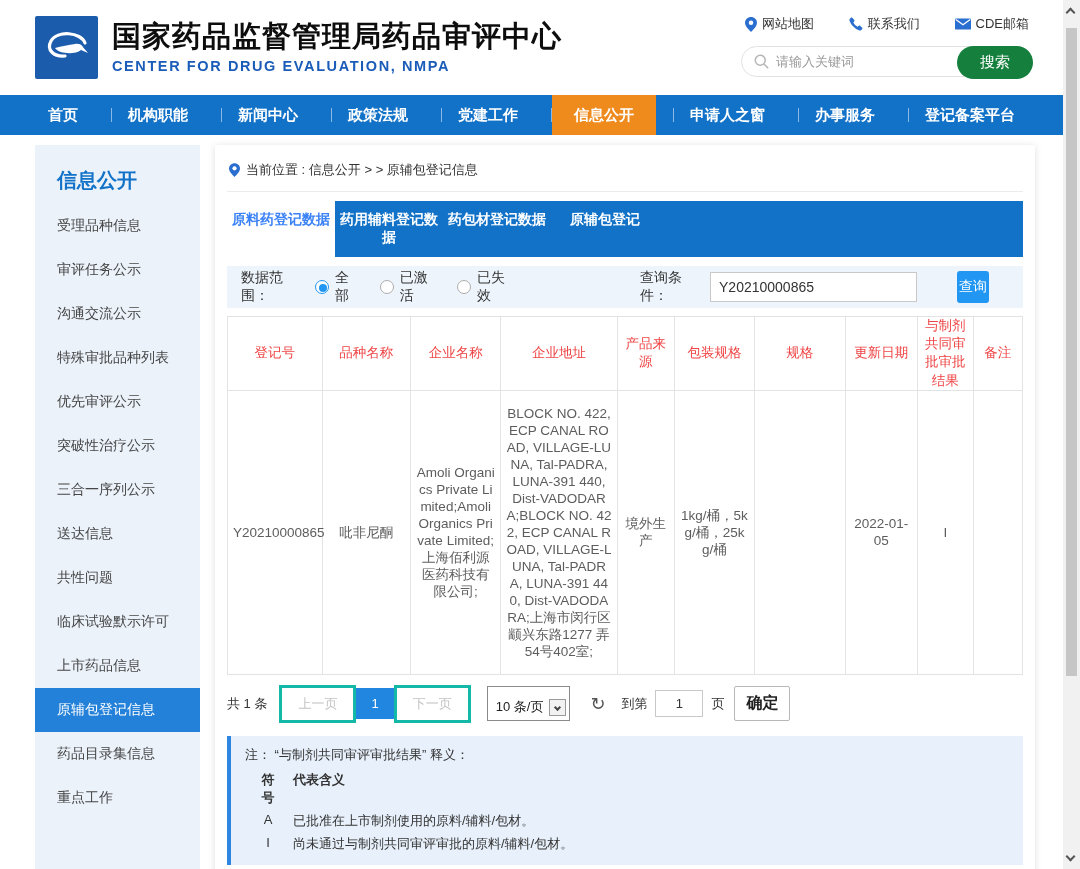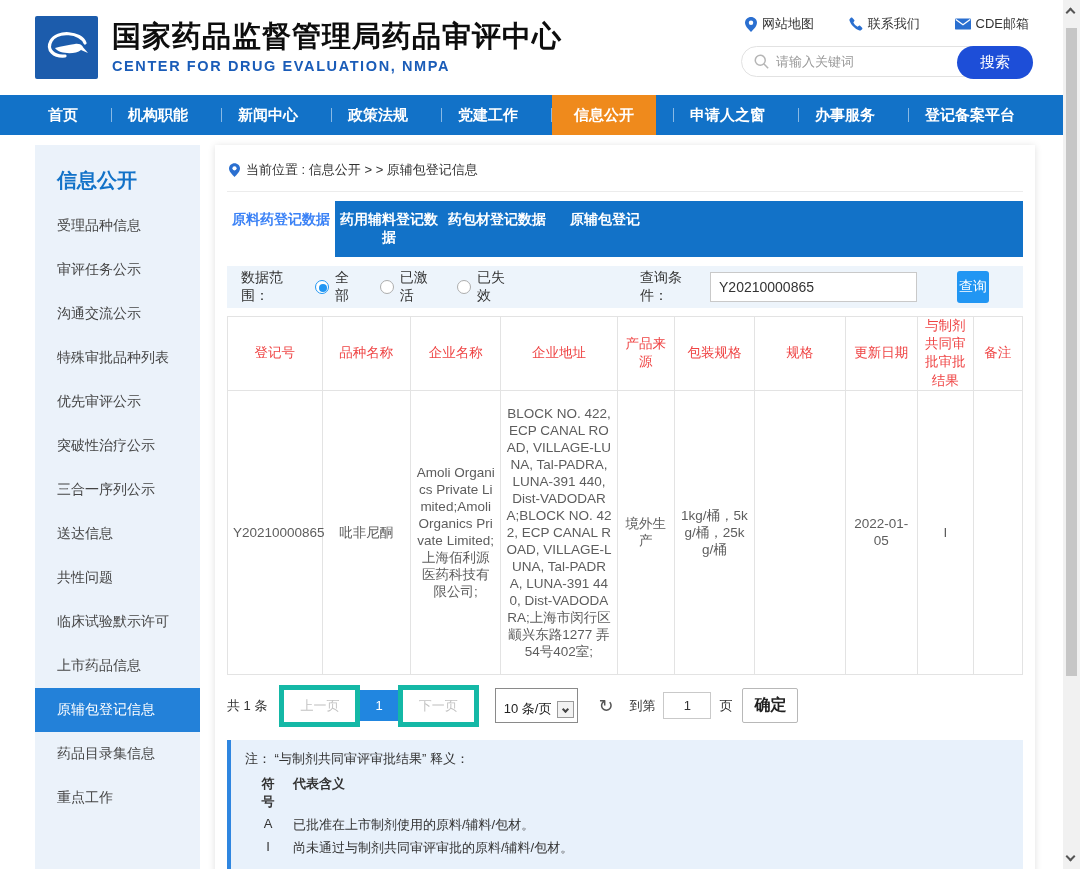--- a/index.html
+++ b/index.html
@@ -12,21 +12,21 @@
   .logo { width:63px; height:63px; background:#1c5cac; border-radius:2px; display:flex; align-items:center; justify-content:center; flex-shrink:0; }
   .brand { margin-left:14px; }
   .brand-cn { font-size:29px; font-weight:bold; color:#0d0d0d; letter-spacing:1px; line-height:1.1; }
   .brand-en { font-size:14.5px; font-weight:bold; color:#1a5cb8; letter-spacing:1.6px; margin-top:5px; }
   .header-right { position:absolute; right:30px; top:15px; width:292px; }
   .quick-links { display:flex; justify-content:space-between; font-size:13px; color:#333; margin-bottom:13px; padding:0 4px; }
   .quick-link { display:flex; align-items:center; gap:5px; cursor:pointer; }
   .searchbar { position:relative; width:292px; height:31px; border:1px solid #e2e2e2; border-radius:16px; display:flex; align-items:center; padding-left:12px; background:#fff; }
   .search-input { border:none; outline:none; font-size:13px; color:#666; width:150px; background:transparent; }
   .search-input::placeholder { color:#9a9a9a; }
-  .search-btn { position:absolute; right:-1px; top:-1px; height:33px; width:76px; background:#1d4ed8; border:none; border-radius:17px; color:#fff; font-size:15px; cursor:pointer; }
+  .search-btn { position:absolute; right:-1px; top:-1px; height:33px; width:76px; background:#15803d; border:none; border-radius:17px; color:#fff; font-size:15px; cursor:pointer; }
 
   
   .nav { height:40px; background:#1272c8; display:flex; align-items:stretch; justify-content:space-between; padding:0 32px; }
   .nav-item { color:#fff; font-size:15px; font-weight:bold; display:flex; align-items:center; padding:0 16px; position:relative; cursor:pointer; white-space:nowrap; }
   .nav-item + .nav-item::before { content:""; position:absolute; left:-1px; top:13px; width:1px; height:14px; background:rgba(255,255,255,.5); }
   .nav-item.active { background:#ef8a1c; padding:0 22px; }
 
   
   .body { display:flex; align-items:stretch; padding:10px 28px 0 35px; }
   .sidebar { width:165px; background:#ebf2fa; flex-shrink:0; padding-bottom:24px; }
@@ -55,21 +55,21 @@
   
   table { width:100%; border-collapse:collapse; table-layout:fixed; margin-top:8px; }
   th, td { border:1px solid #e3e3e3; }
   th { font-size:13.5px; font-weight:normal; color:#ef4444; height:62px; padding:0 2px; text-align:center; line-height:1.35;font-family:Liberation Serif, serif; }
   td { font-size:13.5px; color:#5d5d5d; text-align:center; padding:14px 5px; line-height:17px; vertical-align:middle; }
   .wrap-cell { word-break:break-all; }
 
   
   .pager { display:flex; align-items:center; margin-top:10px; font-size:13px; color:#333; }
   .pg-total { margin-right:12px; }
-  .pg-btn { border:5px solid #14b8a6; color:#c3c3c3; background:#fff; font-size:13px; padding:7px 16px; cursor:default; }
+  .pg-btn { border:3px solid #14b8a6; color:#c3c3c3; background:#fff; font-size:13px; padding:7px 16px; cursor:default; }
   .pg-current { background:#2186e0; color:#fff; border:1px solid #2186e0; font-size:13px; padding:7px 14px; cursor:pointer; }
   .pg-size { border:1px solid #8a8a8a; background:#fff; display:flex; align-items:center; font-size:13px; color:#222; padding:11px 3px 4px 8px; margin-left:16px; cursor:pointer; }
   .pg-size-arrow { border:1px solid #9a9a9a; background:#f2f2f2; width:17px; height:17px; margin-left:6px; display:flex; align-items:center; justify-content:center; }
   .refresh { font-size:18px; color:#555; margin:0 16px 0 20px; cursor:pointer; line-height:1; }
   .goto-label { margin-right:8px; }
   .goto-input { width:48px; height:27px; border:1px solid #c9c9c9; text-align:center; font-size:13px; color:#333; outline:none; }
   .goto-unit { margin:0 10px 0 8px; }
   .confirm-btn { border:1px solid #b8b8b8; background:#fff; font-size:16px; font-weight:bold; color:#222; padding:6px 11px; border-radius:2px; cursor:pointer; }
 
   

